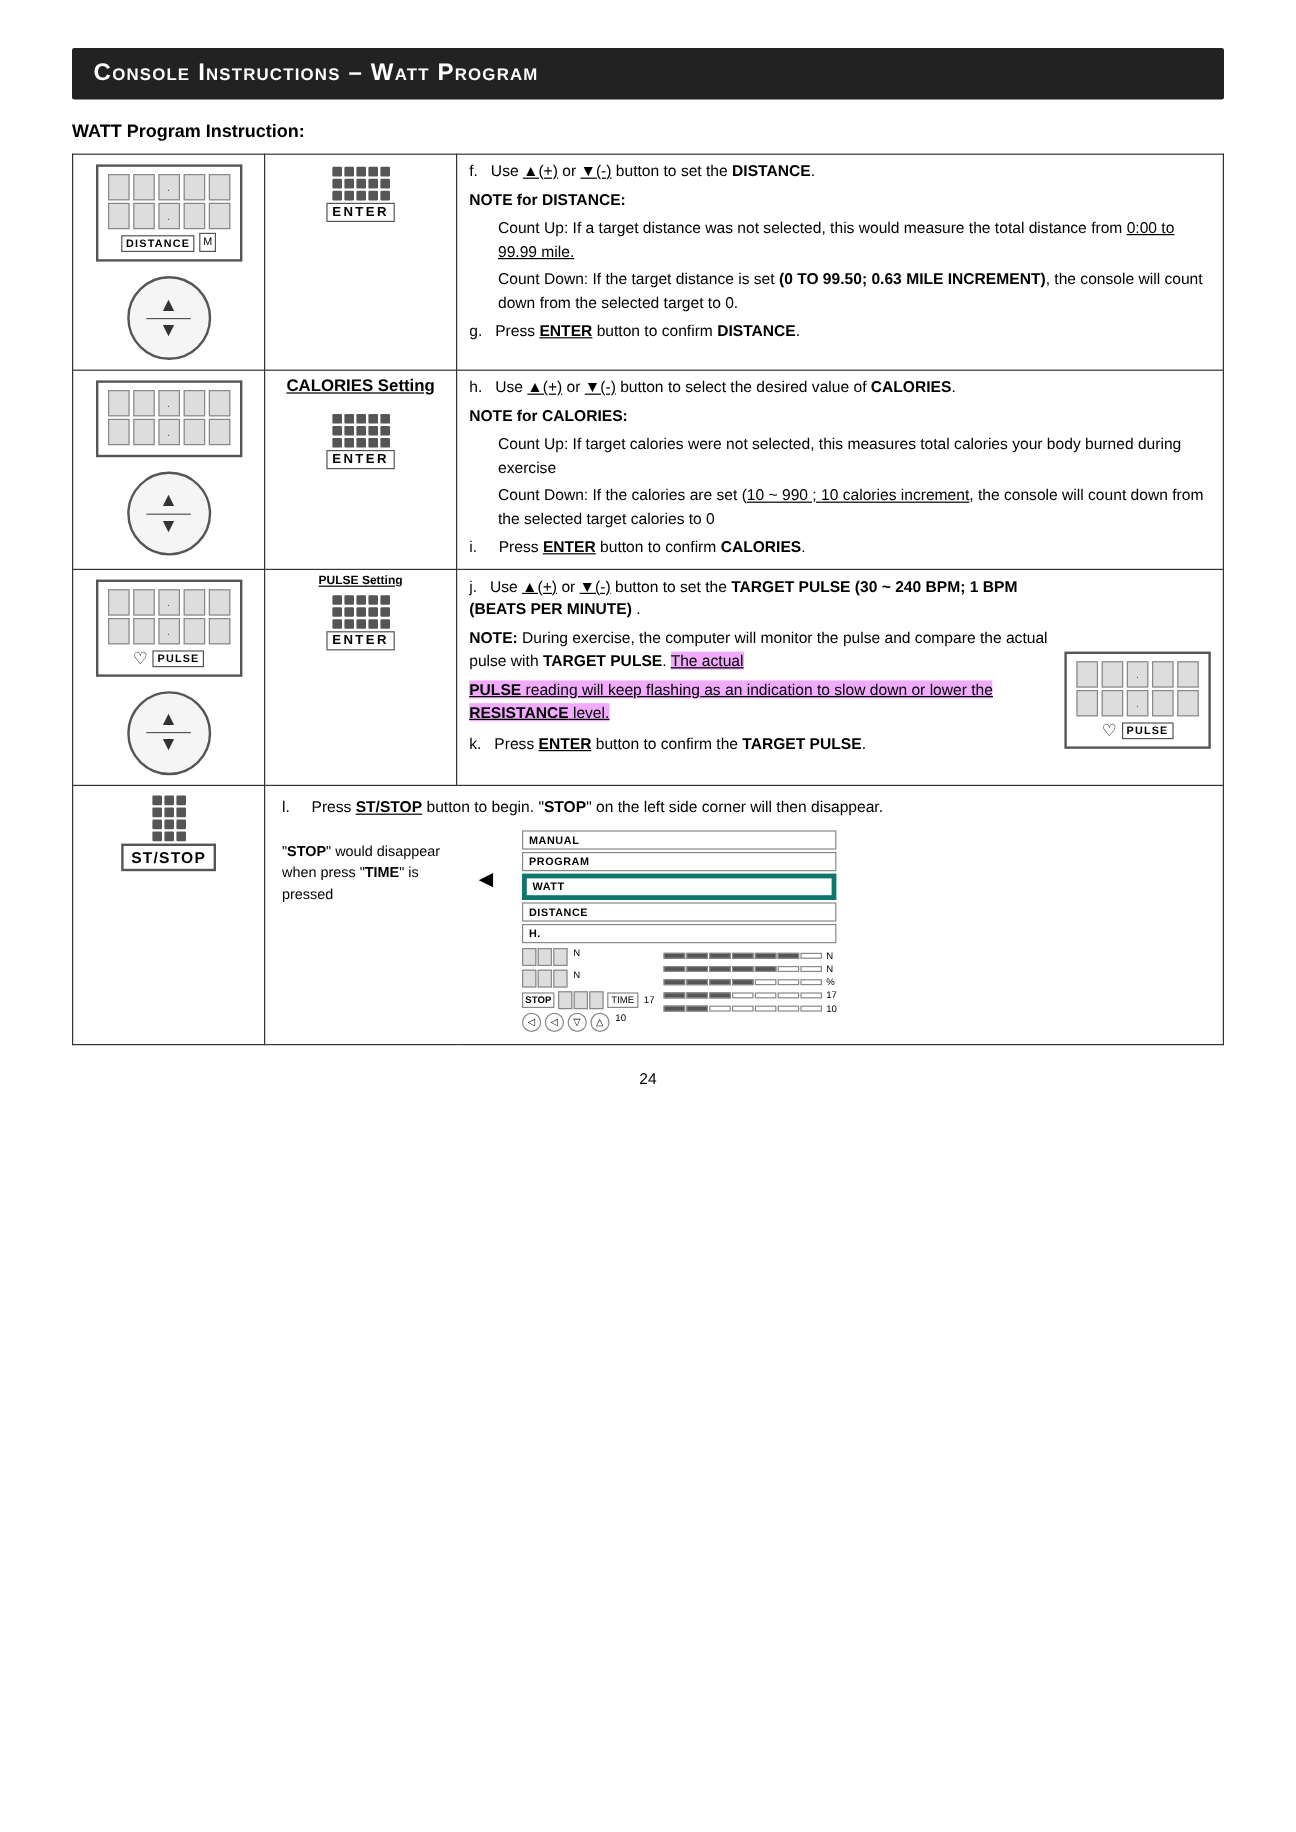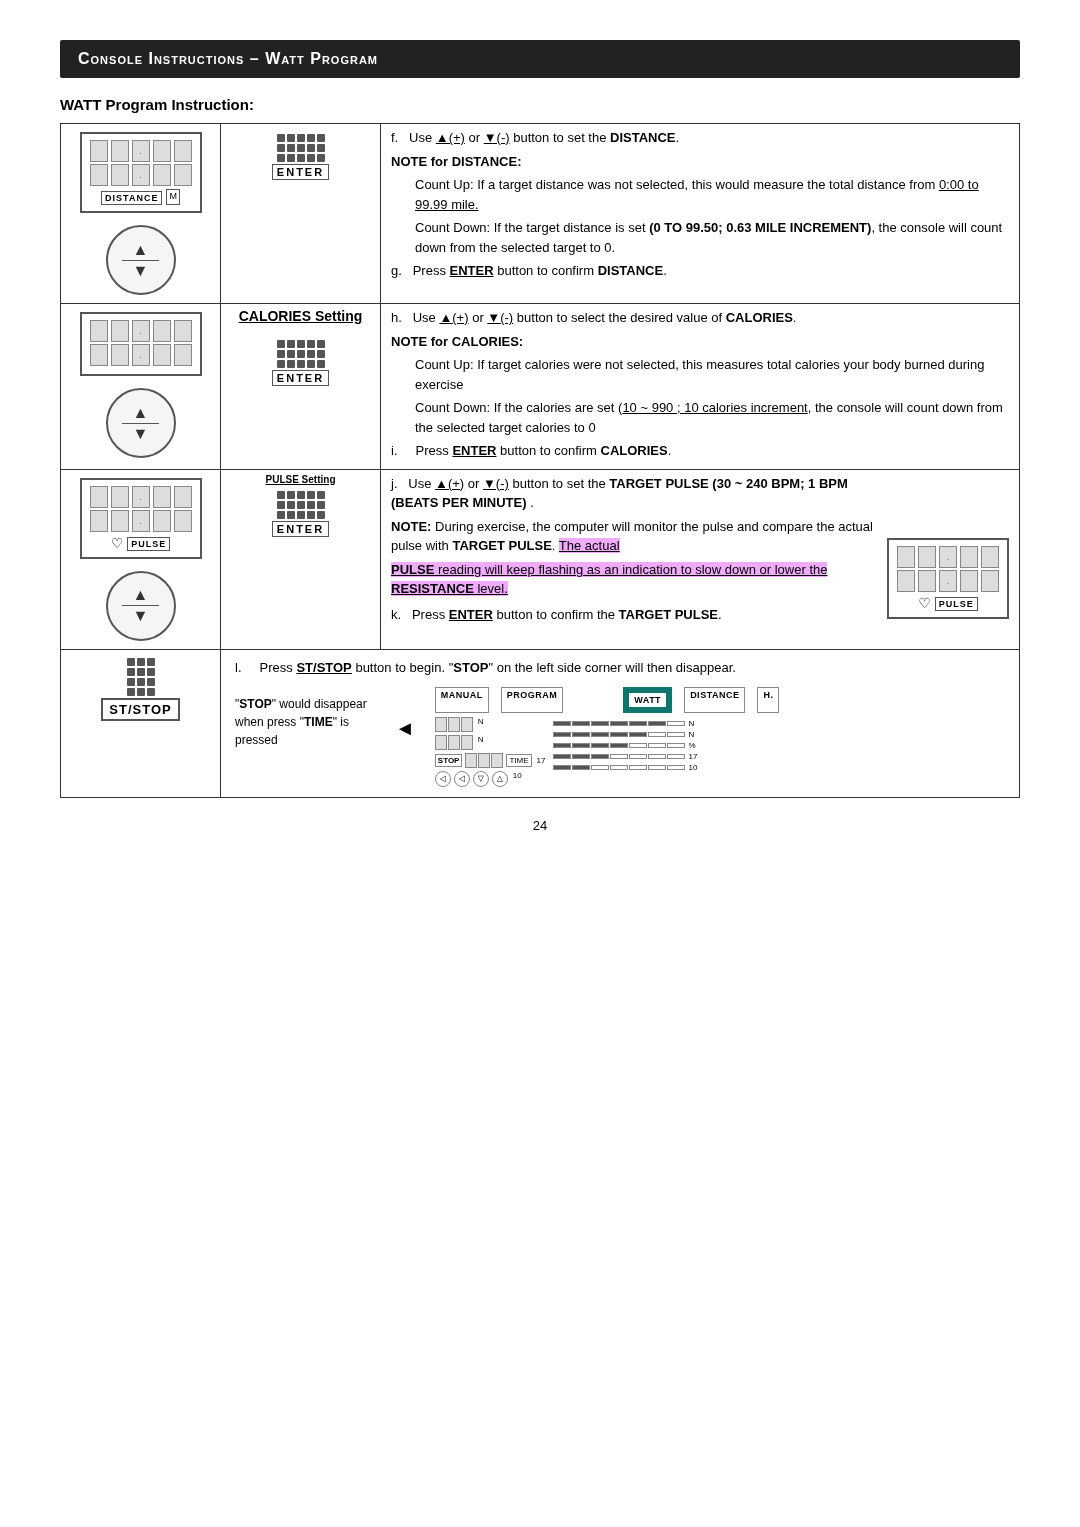--- a/index.html
+++ b/index.html
@@ -10,21 +10,21 @@
       color: #000;
       width: 1080px;
       min-height: 1527px;
       padding: 40px 60px;
     }
     .page-header {
       background: #222;
       color: #fff;
       padding: 10px 18px;
       margin-bottom: 18px;
-      font-size: 16px;
+      font-size: 20px;
       font-weight: bold;
       letter-spacing: 1px;
       border-radius: 2px;
     }
     .page-header span { font-variant: small-caps; }
     .section-title {
       font-size: 15px;
       font-weight: bold;
       margin-bottom: 10px;
     }
@@ -170,33 +170,33 @@
     .step-label {
       margin-bottom: 6px;
     }
     .page-number {
       text-align: center;
       margin-top: 20px;
       font-size: 13px;
     }
     .console-tabs {
       display: flex;
-      gap: 12px;
+      gap: 2px;
       margin-bottom: 4px;
+      flex-direction: column;
     }
     .console-tab {
       border: 1.5px solid #888;
       padding: 2px 5px;
       font-size: 9px;
       font-weight: bold;
       letter-spacing: 0.5px;
     }
     .console-tab.active {
-      border: 6px solid #0f766e;
-      margin-left: 48px;
+      border: 4px solid #0f766e;
     }
     .console-metrics {
       display: flex;
       gap: 3px;
       margin-bottom: 3px;
     }
     .console-digit-group {
       display: flex;
       gap: 1px;
     }

